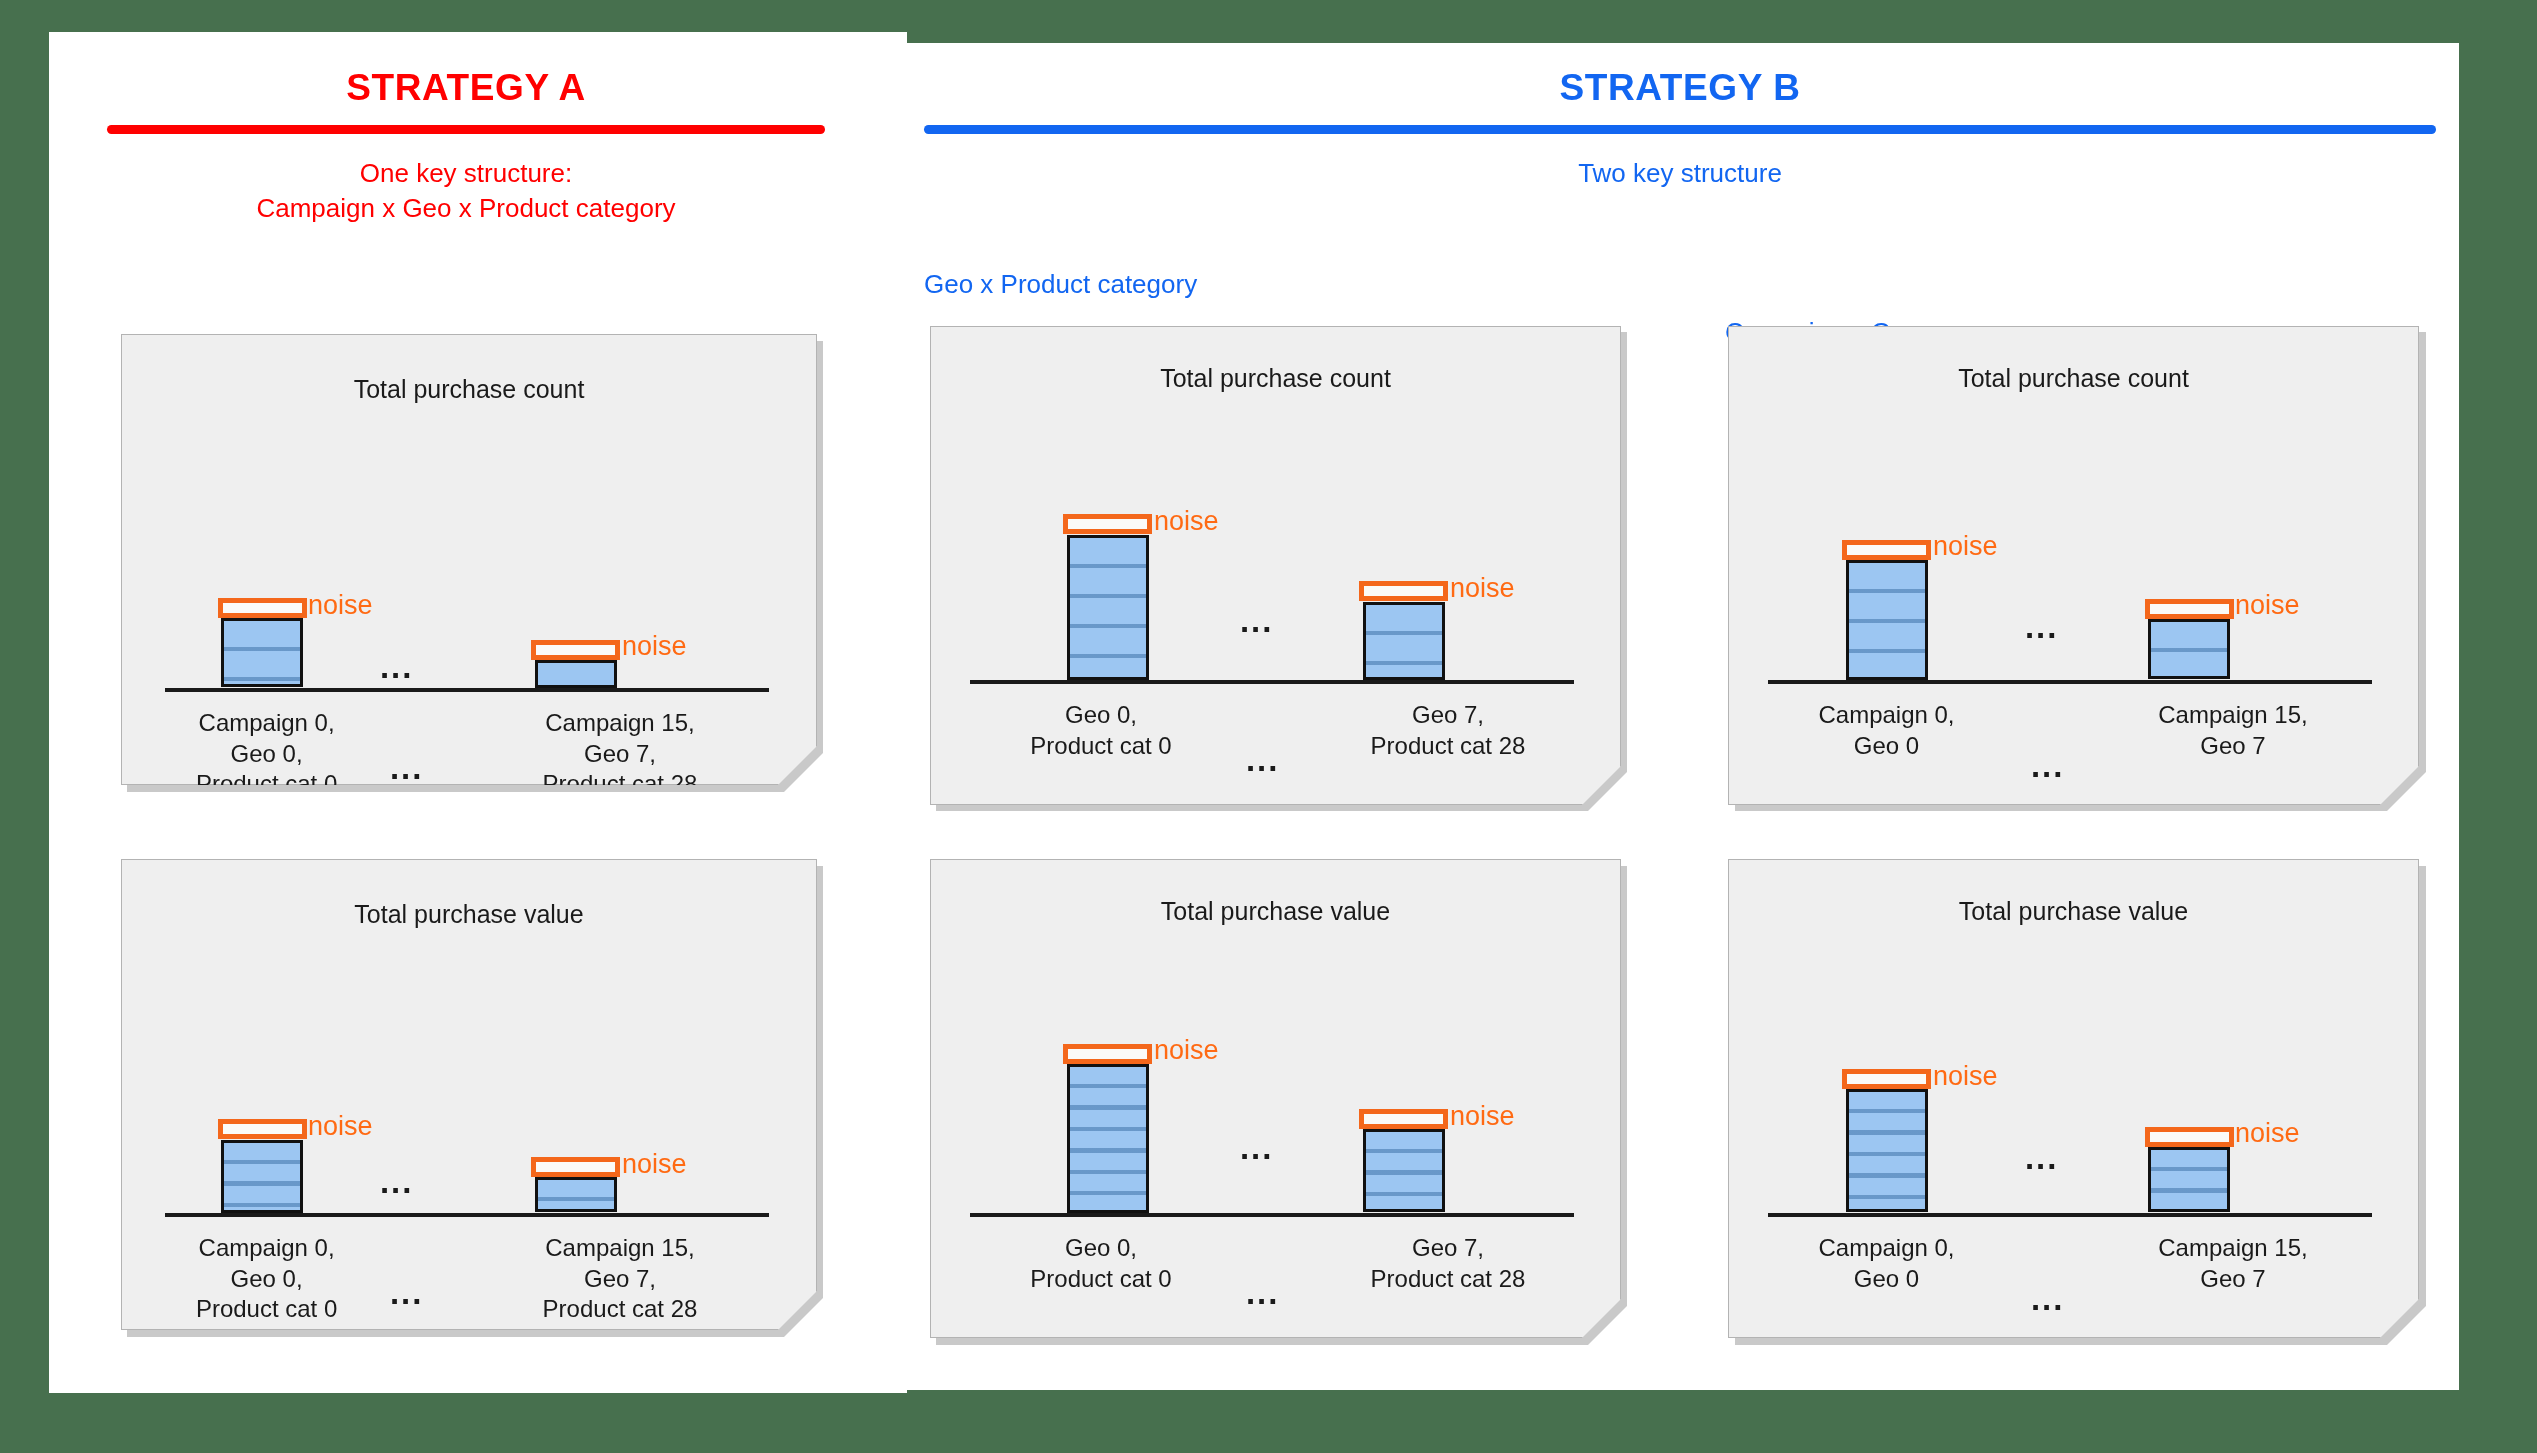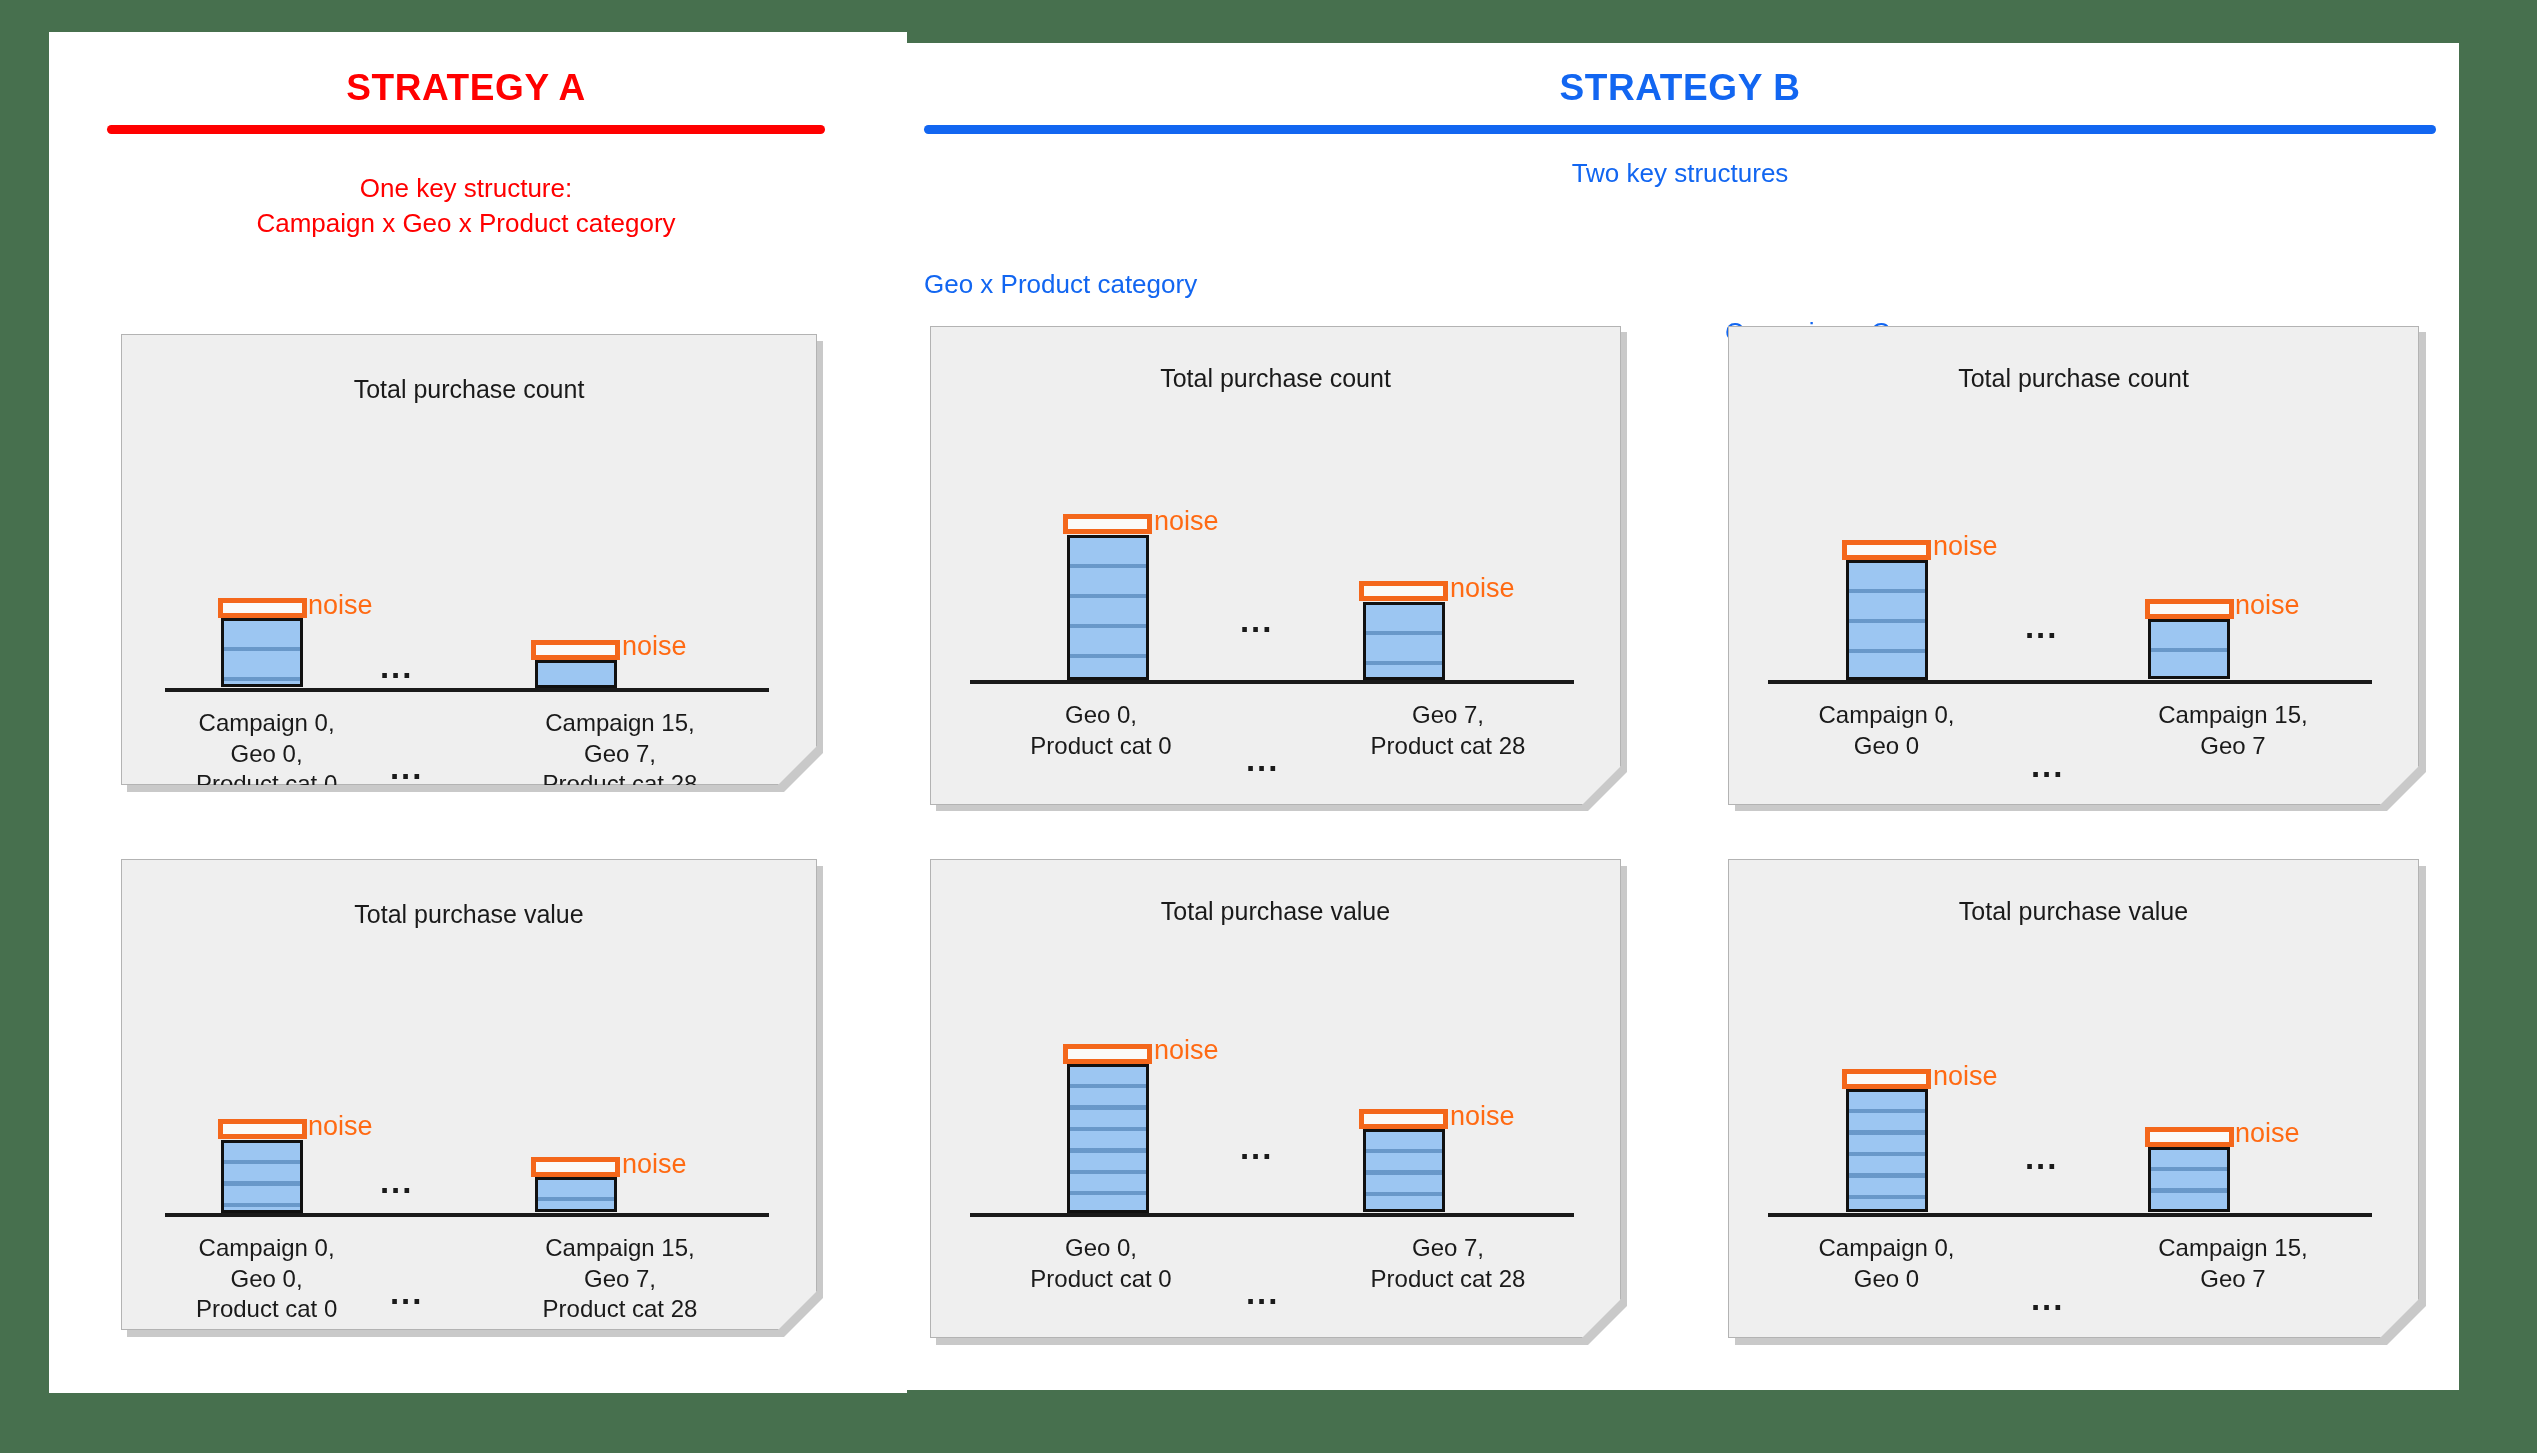--- a/index.html
+++ b/index.html
@@ -29,21 +29,21 @@
   #strategy-a-title{left:107px;top:69px;width:718px;color:#FF0000;}
   #strategy-b-title{left:924px;top:69px;width:1512px;color:#1266F1;}
 
   .rule{position:absolute;height:8.8px;border-radius:4.4px;}
   #strategy-a-rule{left:107px;top:125px;width:718px;background:#FF0000;}
   #strategy-b-rule{left:924px;top:125px;width:1512px;background:#1266F1;}
 
   .col-sub{
     position:absolute;text-align:center;font-size:26px;line-height:1.34;
   }
-  #strategy-a-sub{left:107px;top:156px;width:718px;color:#FF0000;margin-top:15px;}
+  #strategy-a-sub{left:107px;top:156px;width:718px;color:#FF0000;}
   #strategy-b-sub{left:924px;top:156px;width:1512px;color:#1266F1;}
 
   .struct-label{
     position:absolute;font-size:26px;color:#1266F1;line-height:1;
   }
   #struct-label-geo-product{left:924px;top:271px;width:712px;}
   #struct-label-campaign-geo{left:1725px;top:271px;width:718px;margin-top:48px;}
 
   
   .card{
@@ -104,21 +104,21 @@
 <div id="slide-left-panel"></div>
 <div id="slide-right-panel"></div>
 
 <div class="col-title" id="strategy-a-title">STRATEGY A</div>
 <div class="rule" id="strategy-a-rule"></div>
 <div class="col-sub" id="strategy-a-sub" style="white-space:pre-line;">One key structure:
 Campaign x Geo x Product category</div>
 
 <div class="col-title" id="strategy-b-title">STRATEGY B</div>
 <div class="rule" id="strategy-b-rule"></div>
-<div class="col-sub" id="strategy-b-sub" style="white-space:pre-line;">Two key structures</div>
+<div class="col-sub" id="strategy-b-sub" style="white-space:pre-line;">Two key structure</div>
 
 <div class="struct-label" id="struct-label-geo-product">Geo x Product category</div>
 <div class="struct-label" id="struct-label-campaign-geo">Campaign x Geo</div>
 
 <div class="card-shadow" style="left:127px;top:341px;width:696px;height:451px;"></div>
 <div class="card" id="card-a-count" style="left:121px;top:334px;width:696px;height:451px;">
   <div class="card-title" style="top:42px;">Total purchase count</div>
 
   <div class="axis-line" style="left:43px;top:353px;width:604px;"></div>
 

